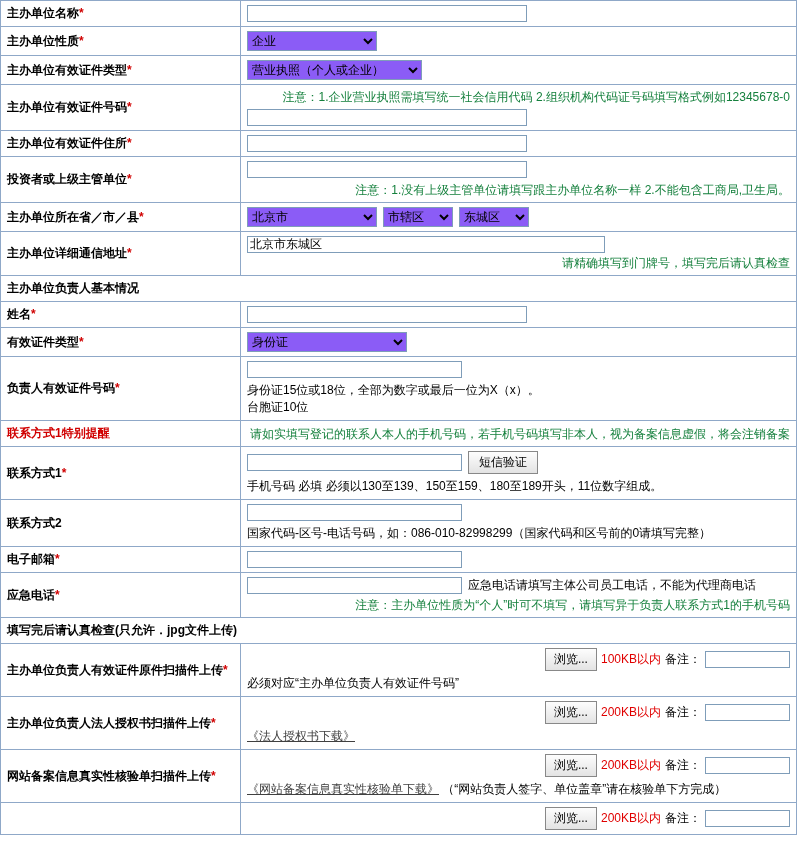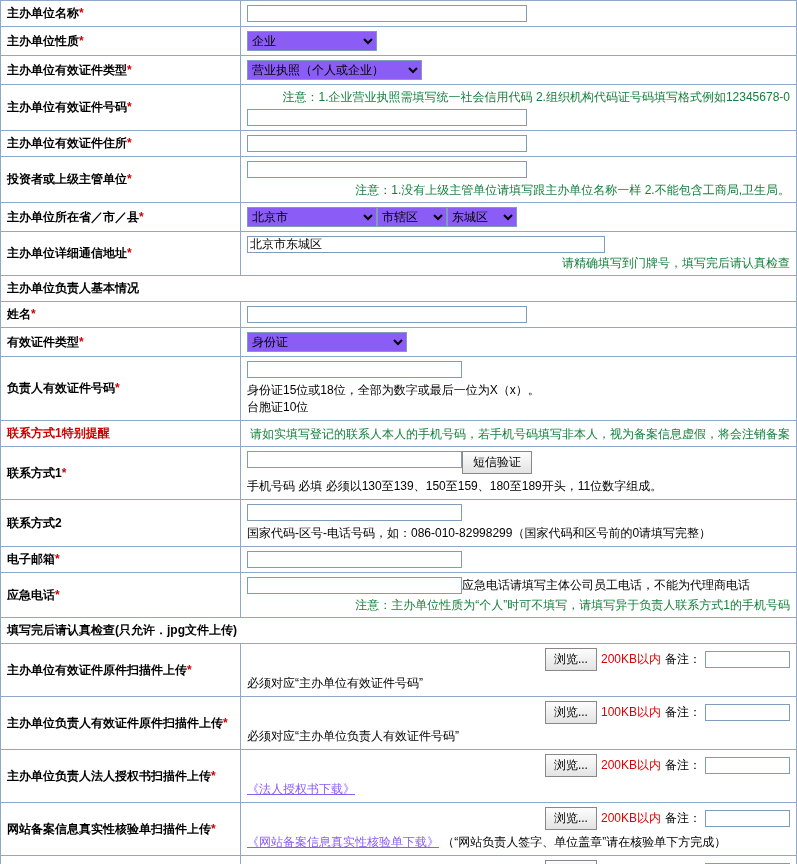--- a/index.html
+++ b/index.html
@@ -87,27 +87,27 @@
   .btn-sms{padding:2px 10px;}
   .upload-row{
     display:flex;
     align-items:center;
     justify-content:flex-end;
     gap:4px;
   }
   .size-red{color:#e00000;font-size:12px;white-space:nowrap;}
   .remark-lbl{font-size:12px;white-space:nowrap;}
   .link{
-    color:#8b5cf6;
+    color:#404040;
     text-decoration:underline;
     font-size:12px;
   }
   .sub-note{font-size:12px;margin-top:4px;}
   .addr-line{margin-bottom:2px;}
-  .flex-row{display:flex;align-items:flex-start;}
+  .flex-row{display:flex;align-items:center;gap:6px;}
 </style>
 </head>
 <body>
 
 <table class="form">
   <colgroup>
       <col style="width:240px">
       <col>
     </colgroup>
   <tbody>
@@ -255,84 +255,72 @@
         <span class="note-black">应急电话请填写主体公司员工电话，不能为代理商电话</span>
       </div>
       <div class="note-red" style="padding-left:0;">注意：主办单位性质为“个人”时可不填写，请填写异于负责人联系方式1的手机号码</div>
     </td>
   </tr>
 
   <tr>
     <td class="section" colspan="2">填写完后请认真检查(只允许．jpg文件上传)</td>
   </tr>
 
-  <tr>
-    <td class="lbl"><span>主办单位有效证件原件扫描件上传</span><span class="req">*</span></td>
+
+  <tr>
+    <td class="lbl"><span>主办单位负责人有效证件原件扫描件上传</span><span class="req">*</span></td>
+    <td class="val">
+      <div class="upload-row">
+        <button class="btn">浏览...</button>
+        <span class="size-red">100KB以内</span>
+        <span class="remark-lbl">备注：</span>
+        <input class="txt w85" type="text" value="" style="">
+      </div>
+      <div class="sub-note">必须对应“主办单位负责人有效证件号码”</div>
+    </td>
+  </tr>
+
+  <tr>
+    <td class="lbl"><span>主办单位负责人法人授权书扫描件上传</span><span class="req">*</span></td>
     <td class="val">
       <div class="upload-row">
         <button class="btn">浏览...</button>
         <span class="size-red">200KB以内</span>
         <span class="remark-lbl">备注：</span>
         <input class="txt w85" type="text" value="" style="">
       </div>
-      <div class="sub-note">必须对应“主办单位有效证件号码”</div>
-    </td>
-  </tr>
-
-  <tr>
-    <td class="lbl"><span>主办单位负责人有效证件原件扫描件上传</span><span class="req">*</span></td>
-    <td class="val">
-      <div class="upload-row">
-        <button class="btn">浏览...</button>
-        <span class="size-red">100KB以内</span>
-        <span class="remark-lbl">备注：</span>
-        <input class="txt w85" type="text" value="" style="">
-      </div>
-      <div class="sub-note">必须对应“主办单位负责人有效证件号码”</div>
-    </td>
-  </tr>
-
-  <tr>
-    <td class="lbl"><span>主办单位负责人法人授权书扫描件上传</span><span class="req">*</span></td>
+      <div class="sub-note">
+        <a class="link" href="#">《法人授权书下载》</a>
+      </div>
+    </td>
+  </tr>
+
+  <tr>
+    <td class="lbl"><span>网站备案信息真实性核验单扫描件上传</span><span class="req">*</span></td>
     <td class="val">
       <div class="upload-row">
         <button class="btn">浏览...</button>
         <span class="size-red">200KB以内</span>
         <span class="remark-lbl">备注：</span>
         <input class="txt w85" type="text" value="" style="">
       </div>
       <div class="sub-note">
-        <a class="link" href="#">《法人授权书下载》</a>
-      </div>
-    </td>
-  </tr>
-
-  <tr>
-    <td class="lbl"><span>网站备案信息真实性核验单扫描件上传</span><span class="req">*</span></td>
+        <a class="link" href="#">《网站备案信息真实性核验单下载》</a>
+        <span>（“网站负责人签字、单位盖章”请在核验单下方完成）</span>
+      </div>
+    </td>
+  </tr>
+
+  <tr>
+    <td class="lbl"></td>
     <td class="val">
       <div class="upload-row">
         <button class="btn">浏览...</button>
         <span class="size-red">200KB以内</span>
         <span class="remark-lbl">备注：</span>
         <input class="txt w85" type="text" value="" style="">
       </div>
-      <div class="sub-note">
-        <a class="link" href="#">《网站备案信息真实性核验单下载》</a>
-        <span>（“网站负责人签字、单位盖章”请在核验单下方完成）</span>
-      </div>
-    </td>
-  </tr>
-
-  <tr>
-    <td class="lbl"></td>
-    <td class="val">
-      <div class="upload-row">
-        <button class="btn">浏览...</button>
-        <span class="size-red">200KB以内</span>
-        <span class="remark-lbl">备注：</span>
-        <input class="txt w85" type="text" value="" style="">
-      </div>
 
     </td>
   </tr>
 
   </tbody>
 </table>
 
 </body></html>

